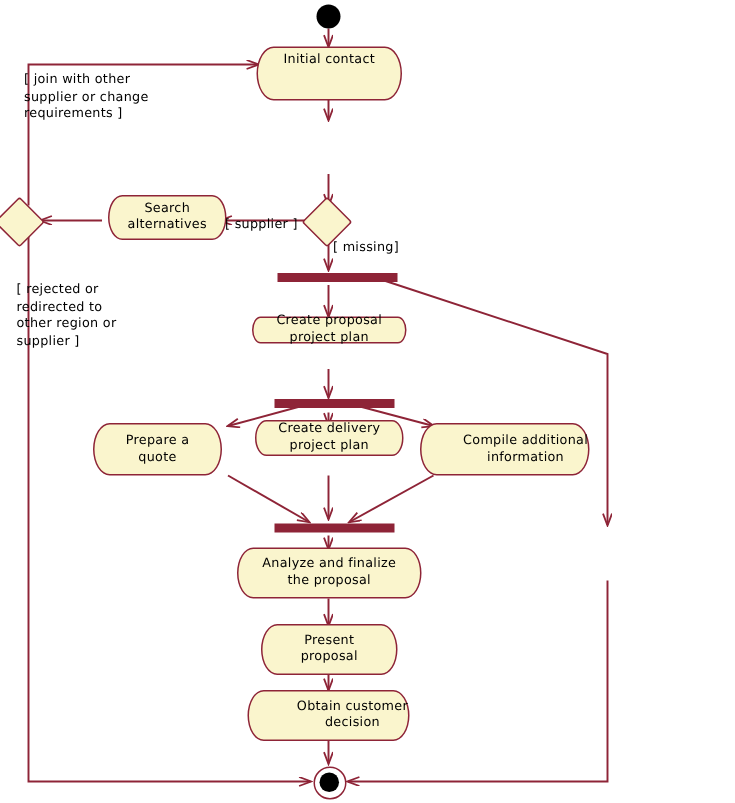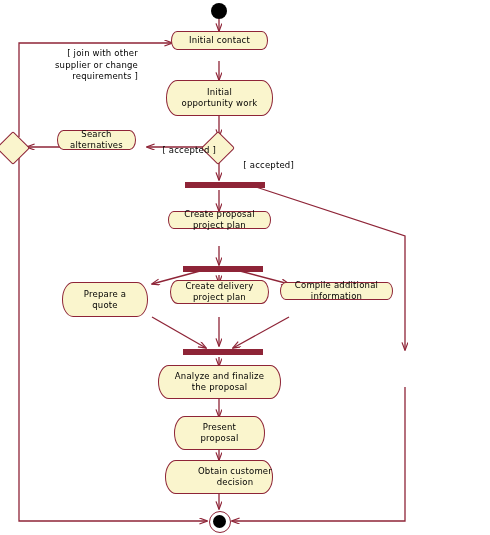--- a/index.html
+++ b/index.html
@@ -70,21 +70,21 @@
     z-index:6;
   }
 
   .guard{
     position:absolute;
     color:#000000;
     font-size:8.5px;
     line-height:11.5px;
     letter-spacing:0.2px;
     white-space:pre-line;
-    text-align:right;
+    text-align:left;
     z-index:5;
   }
 </style>
 </head>
 <body>
 
 <div id="canvas">
 
   <svg id="edges" viewBox="0 0 490 535" xmlns="http://www.w3.org/2000/svg">
     <defs>
@@ -131,32 +131,28 @@
       <path d="M219,450 L219,460" marker-end="url(#ah)"></path>
 
       <path d="M219,494 L219,509" marker-end="url(#ah)"></path>
 
       <path d="M405,387 L405,521 L232,521" marker-end="url(#ah)"></path>
     </g>
   </svg>
 
   <div class="initnode" style="left:211px;top:3px;width:16px;height:16px;"></div>
 
-  <div class="node topalign" style="left:171px;top:31px;width:97px;height:19px;">
+  <div class="node topalign" style="left:171px;top:31px;width:97px;height:36px;">
     <span>Initial contact</span>
   </div>
 
-  <div class="node" style="left:166px;top:80px;width:107px;height:36px;">
-    <span>Initial
-opportunity work</span>
-  </div>
 
   <div class="diamond" style="left:206px;top:136px;width:22px;height:22px;border-radius:2px;"></div>
 
-  <div class="node" style="left:57px;top:130px;width:79px;height:20px;justify-content:center;">
+  <div class="node" style="left:72px;top:130px;width:79px;height:30px;justify-content:center;">
     <span>Search
 alternatives</span>
   </div>
 
   <div class="diamond" style="left:1px;top:136px;width:22px;height:22px;border-radius:2px;"></div>
 
   <div class="bar" style="left:185px;top:182px;width:80px;height:6px;"></div>
 
   <div class="node" style="left:168px;top:211px;width:103px;height:18px;">
     <span>Create proposal
@@ -168,21 +164,21 @@
   <div class="node" style="left:62px;top:282px;width:86px;height:35px;">
     <span>Prepare a
 quote</span>
   </div>
 
   <div class="node" style="left:170px;top:280px;width:99px;height:24px;">
     <span>Create delivery
 project plan</span>
   </div>
 
-  <div class="node" style="left:280px;top:282px;width:113px;height:18px;">
+  <div class="node" style="left:280px;top:282px;width:113px;height:35px;justify-content:flex-end;">
     <span>Compile additional
 information</span>
   </div>
 
   <div class="bar" style="left:183px;top:349px;width:80px;height:6px;"></div>
 
 
   <div class="node" style="left:174px;top:416px;width:91px;height:34px;">
     <span>Present
 proposal</span>
@@ -198,18 +194,22 @@
 decision</span>
   </div>
 
   <div class="finalring" style="left:209px;top:511px;width:20px;height:20px;"></div>
   <div class="finaldot" style="left:212.5px;top:514.5px;width:13px;height:13px;"></div>
 
   <div class="guard" style="left:16px;top:48px;width:122px;">[ join with other
 supplier or change
 requirements ]</div>
 
-  <div class="guard" style="left:150px;top:145px;width:66px;">[ accepted ]</div>
-
-  <div class="guard" style="left:222px;top:160px;width:72px;">[ accepted]</div>
-
+  <div class="guard" style="left:150px;top:145px;width:66px;">[ supplier ]</div>
+
+  <div class="guard" style="left:222px;top:160px;width:72px;">[ missing]</div>
+
+  <div class="guard" style="left:11px;top:188px;width:106px;">[ rejected or
+redirected to
+other region or
+supplier ]</div>
 
 </div>
 
 </body></html>

